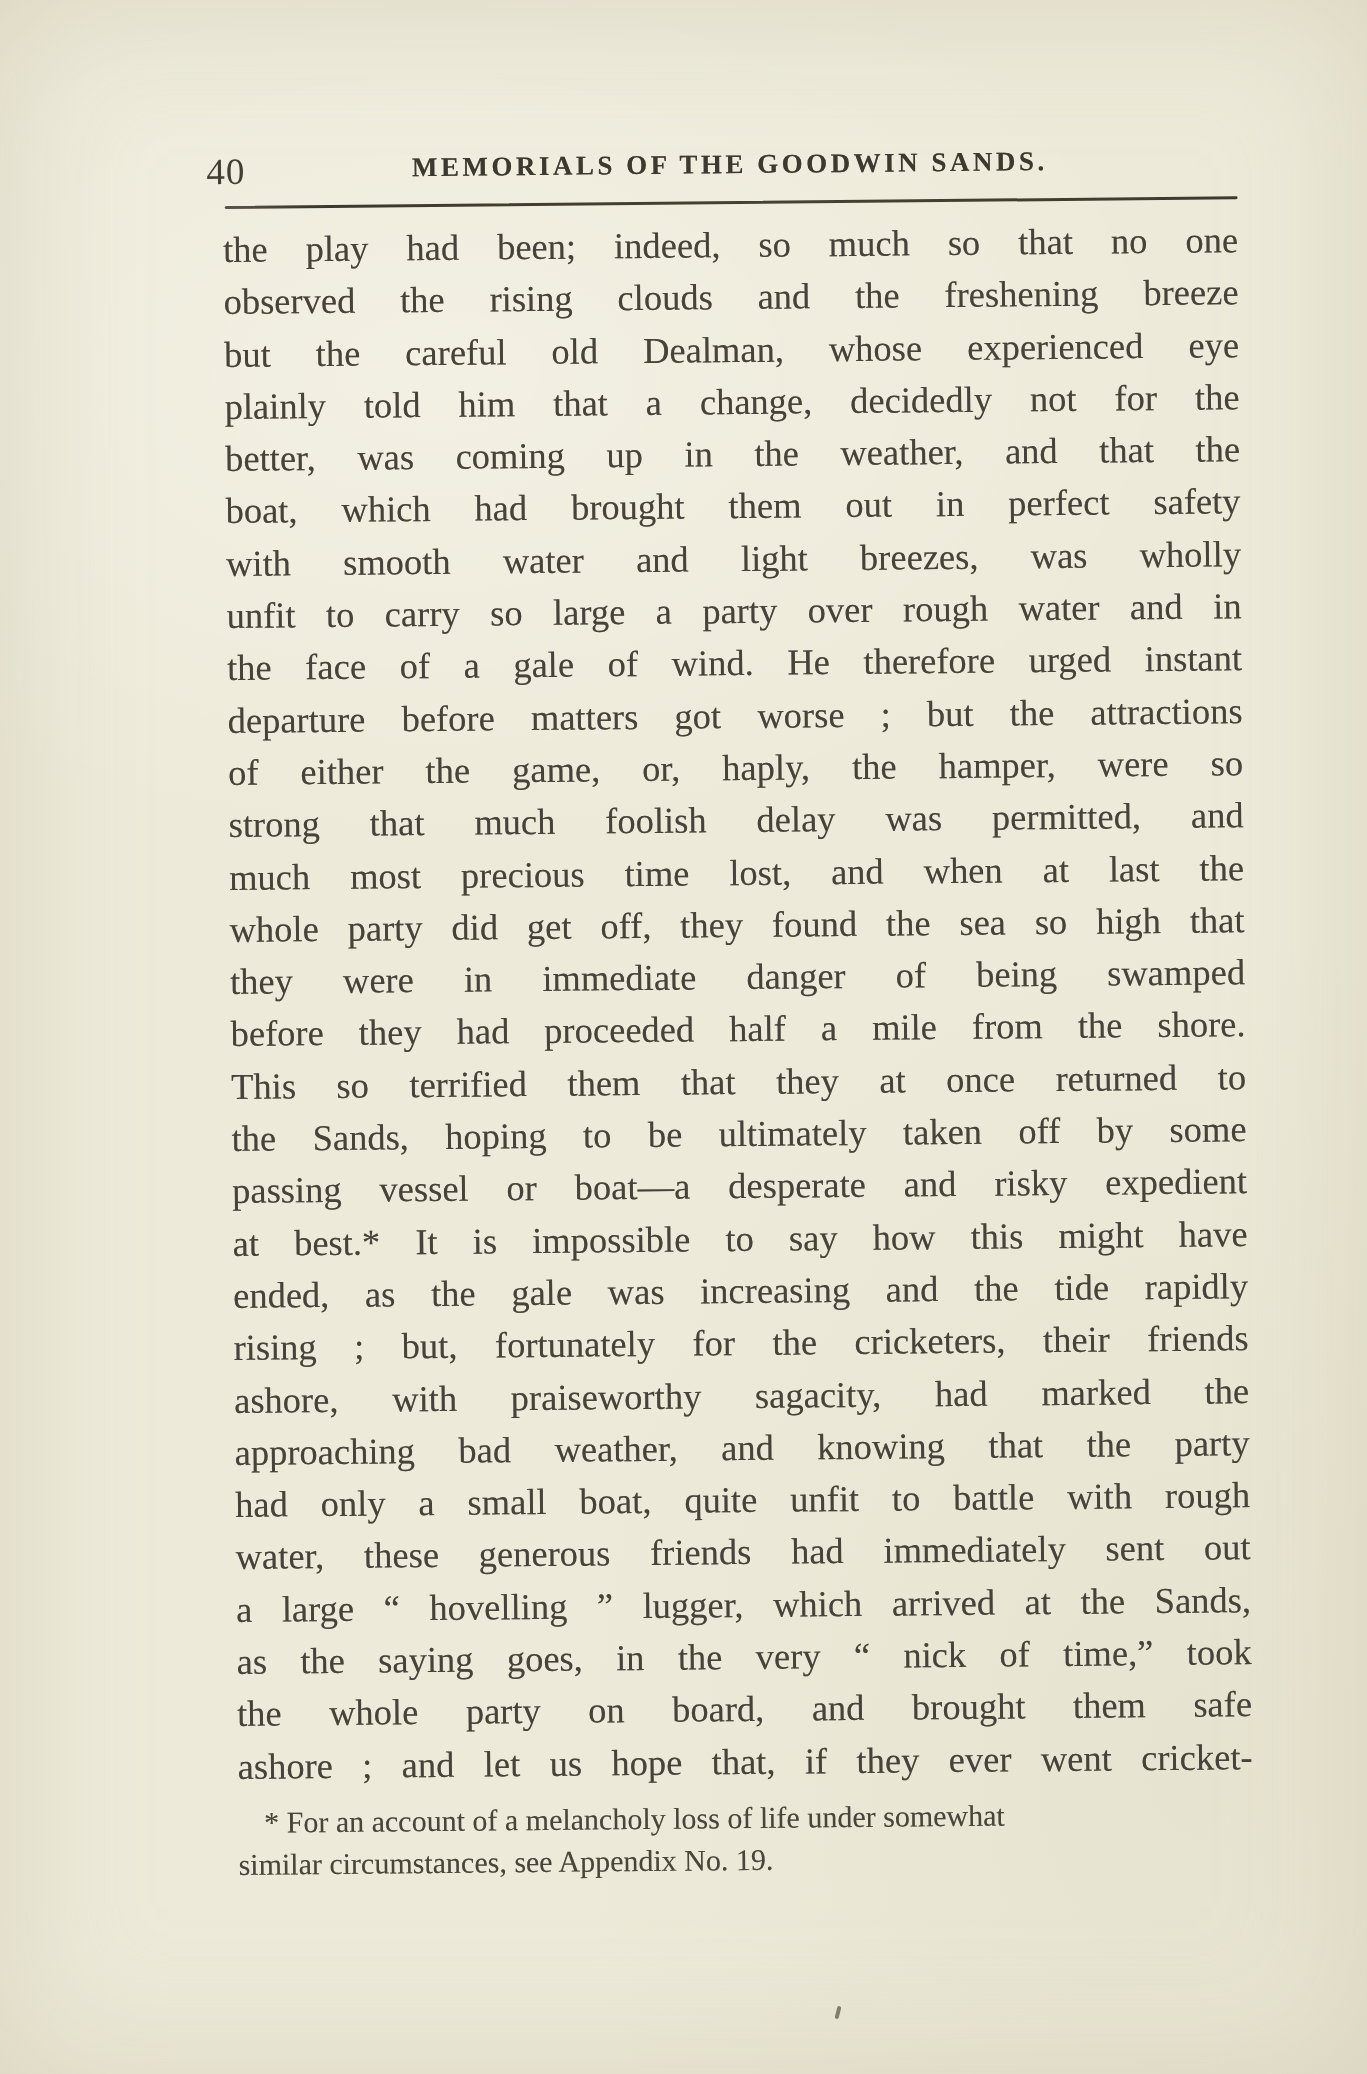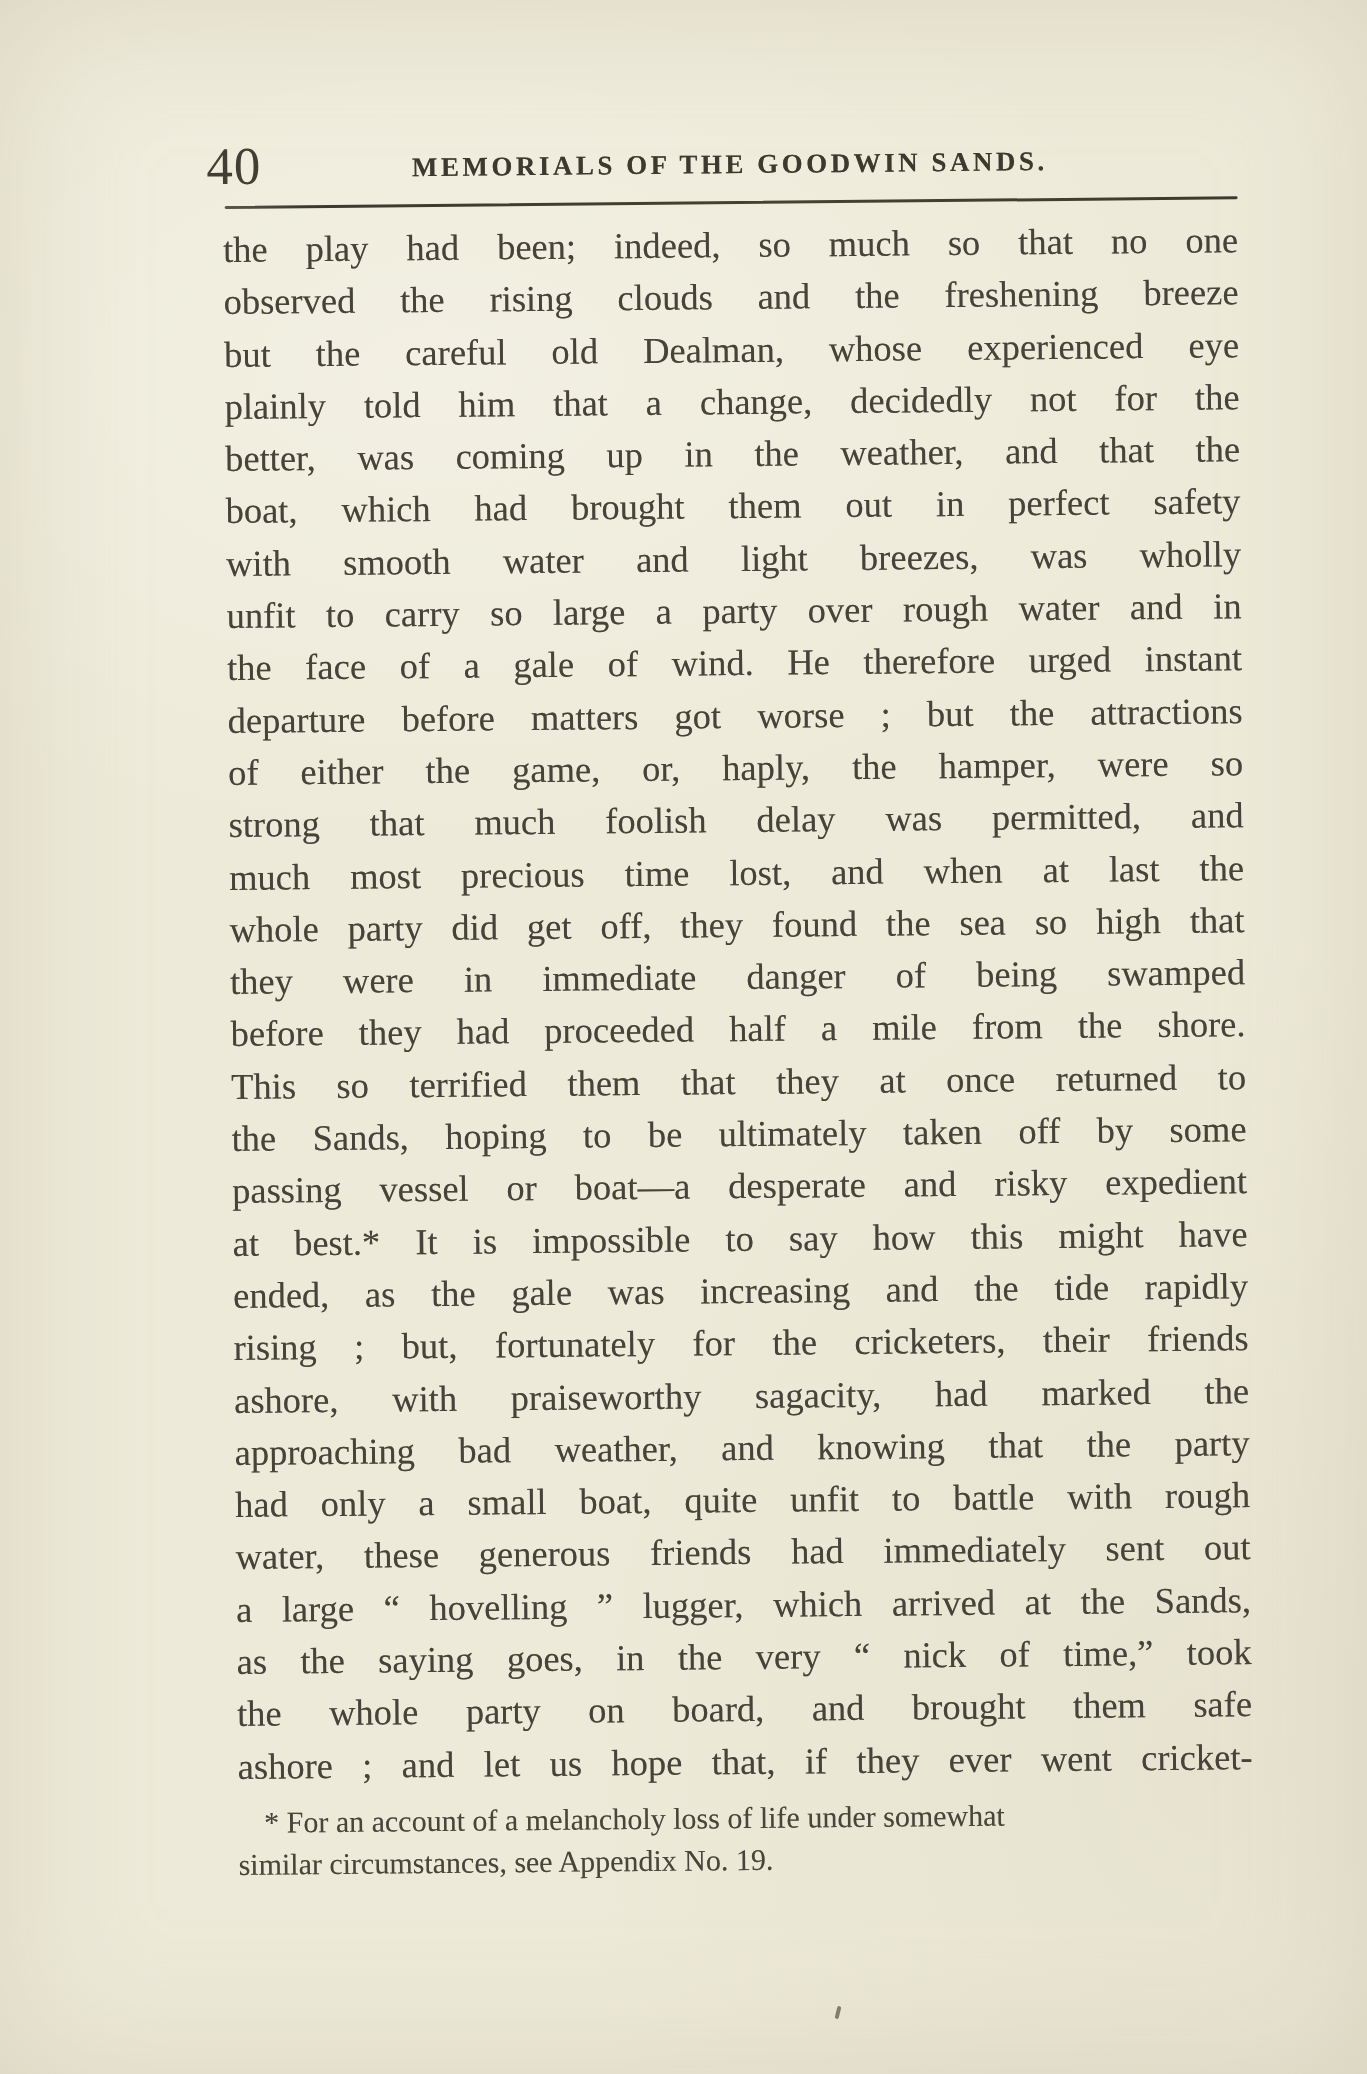--- a/index.html
+++ b/index.html
@@ -22,22 +22,22 @@
     position: absolute;
     left: 222px;
     top: 140px;
     width: 1015px;
     transform: rotate(-0.55deg);
     transform-origin: 0 0;
   }
   .pg-header { position: relative; height: 66px; }
   .page-number {
     position: absolute;
-    left: -16px; top: 0;
-    font-size: 53px;
+    left: -16px; top: 13px;
+    font-size: 37px;
     line-height: 1;
     letter-spacing: 1px;
     color: #423e33;
   }
   .running-title {
     position: absolute;
     left: 0; right: 0; top: 14px;
     text-align: center;
     font-size: 27px;
     font-weight: bold;

